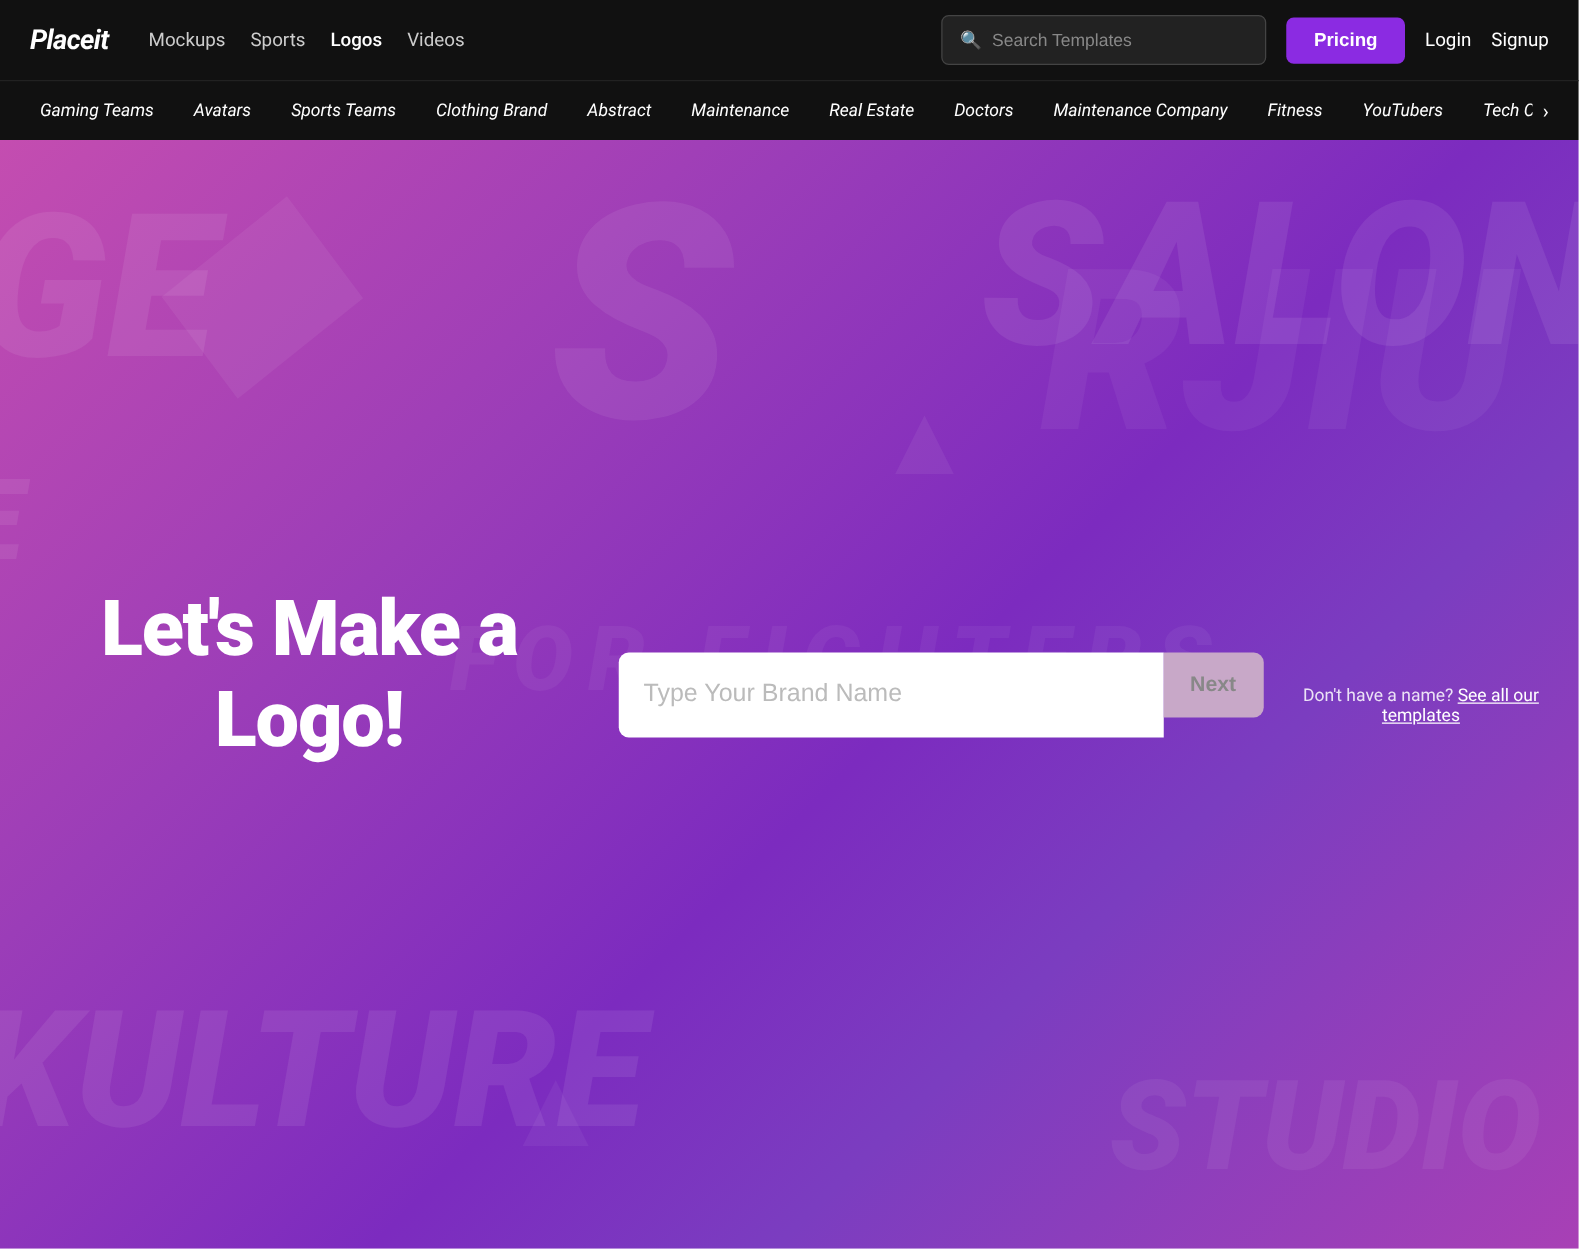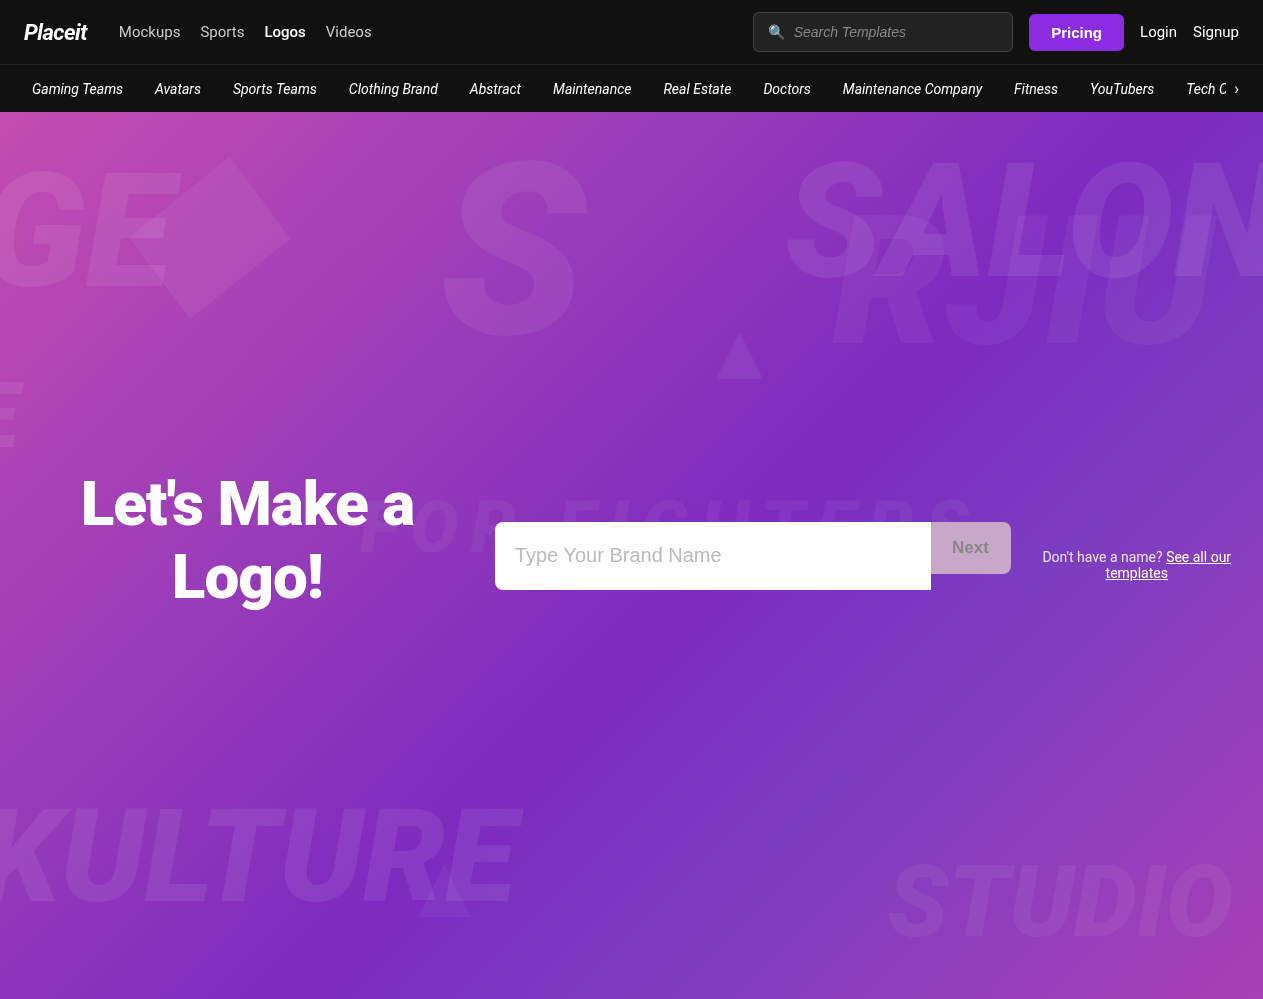--- a/index.html
+++ b/index.html
@@ -57,21 +57,20 @@
       color: #888;
       font-size: 14px;
     }
     .search-input {
       background: transparent;
       border: none;
       outline: none;
       color: #c4b5fd;
       font-size: 14px;
       width: 100%;
-      font-style: italic;
     }
     .search-input::placeholder { color: #888; }
     .pricing-btn {
       background: #8b2be2;
       color: #fff;
       border: none;
       border-radius: 6px;
       padding: 10px 22px;
       font-size: 15px;
       font-weight: 600;

